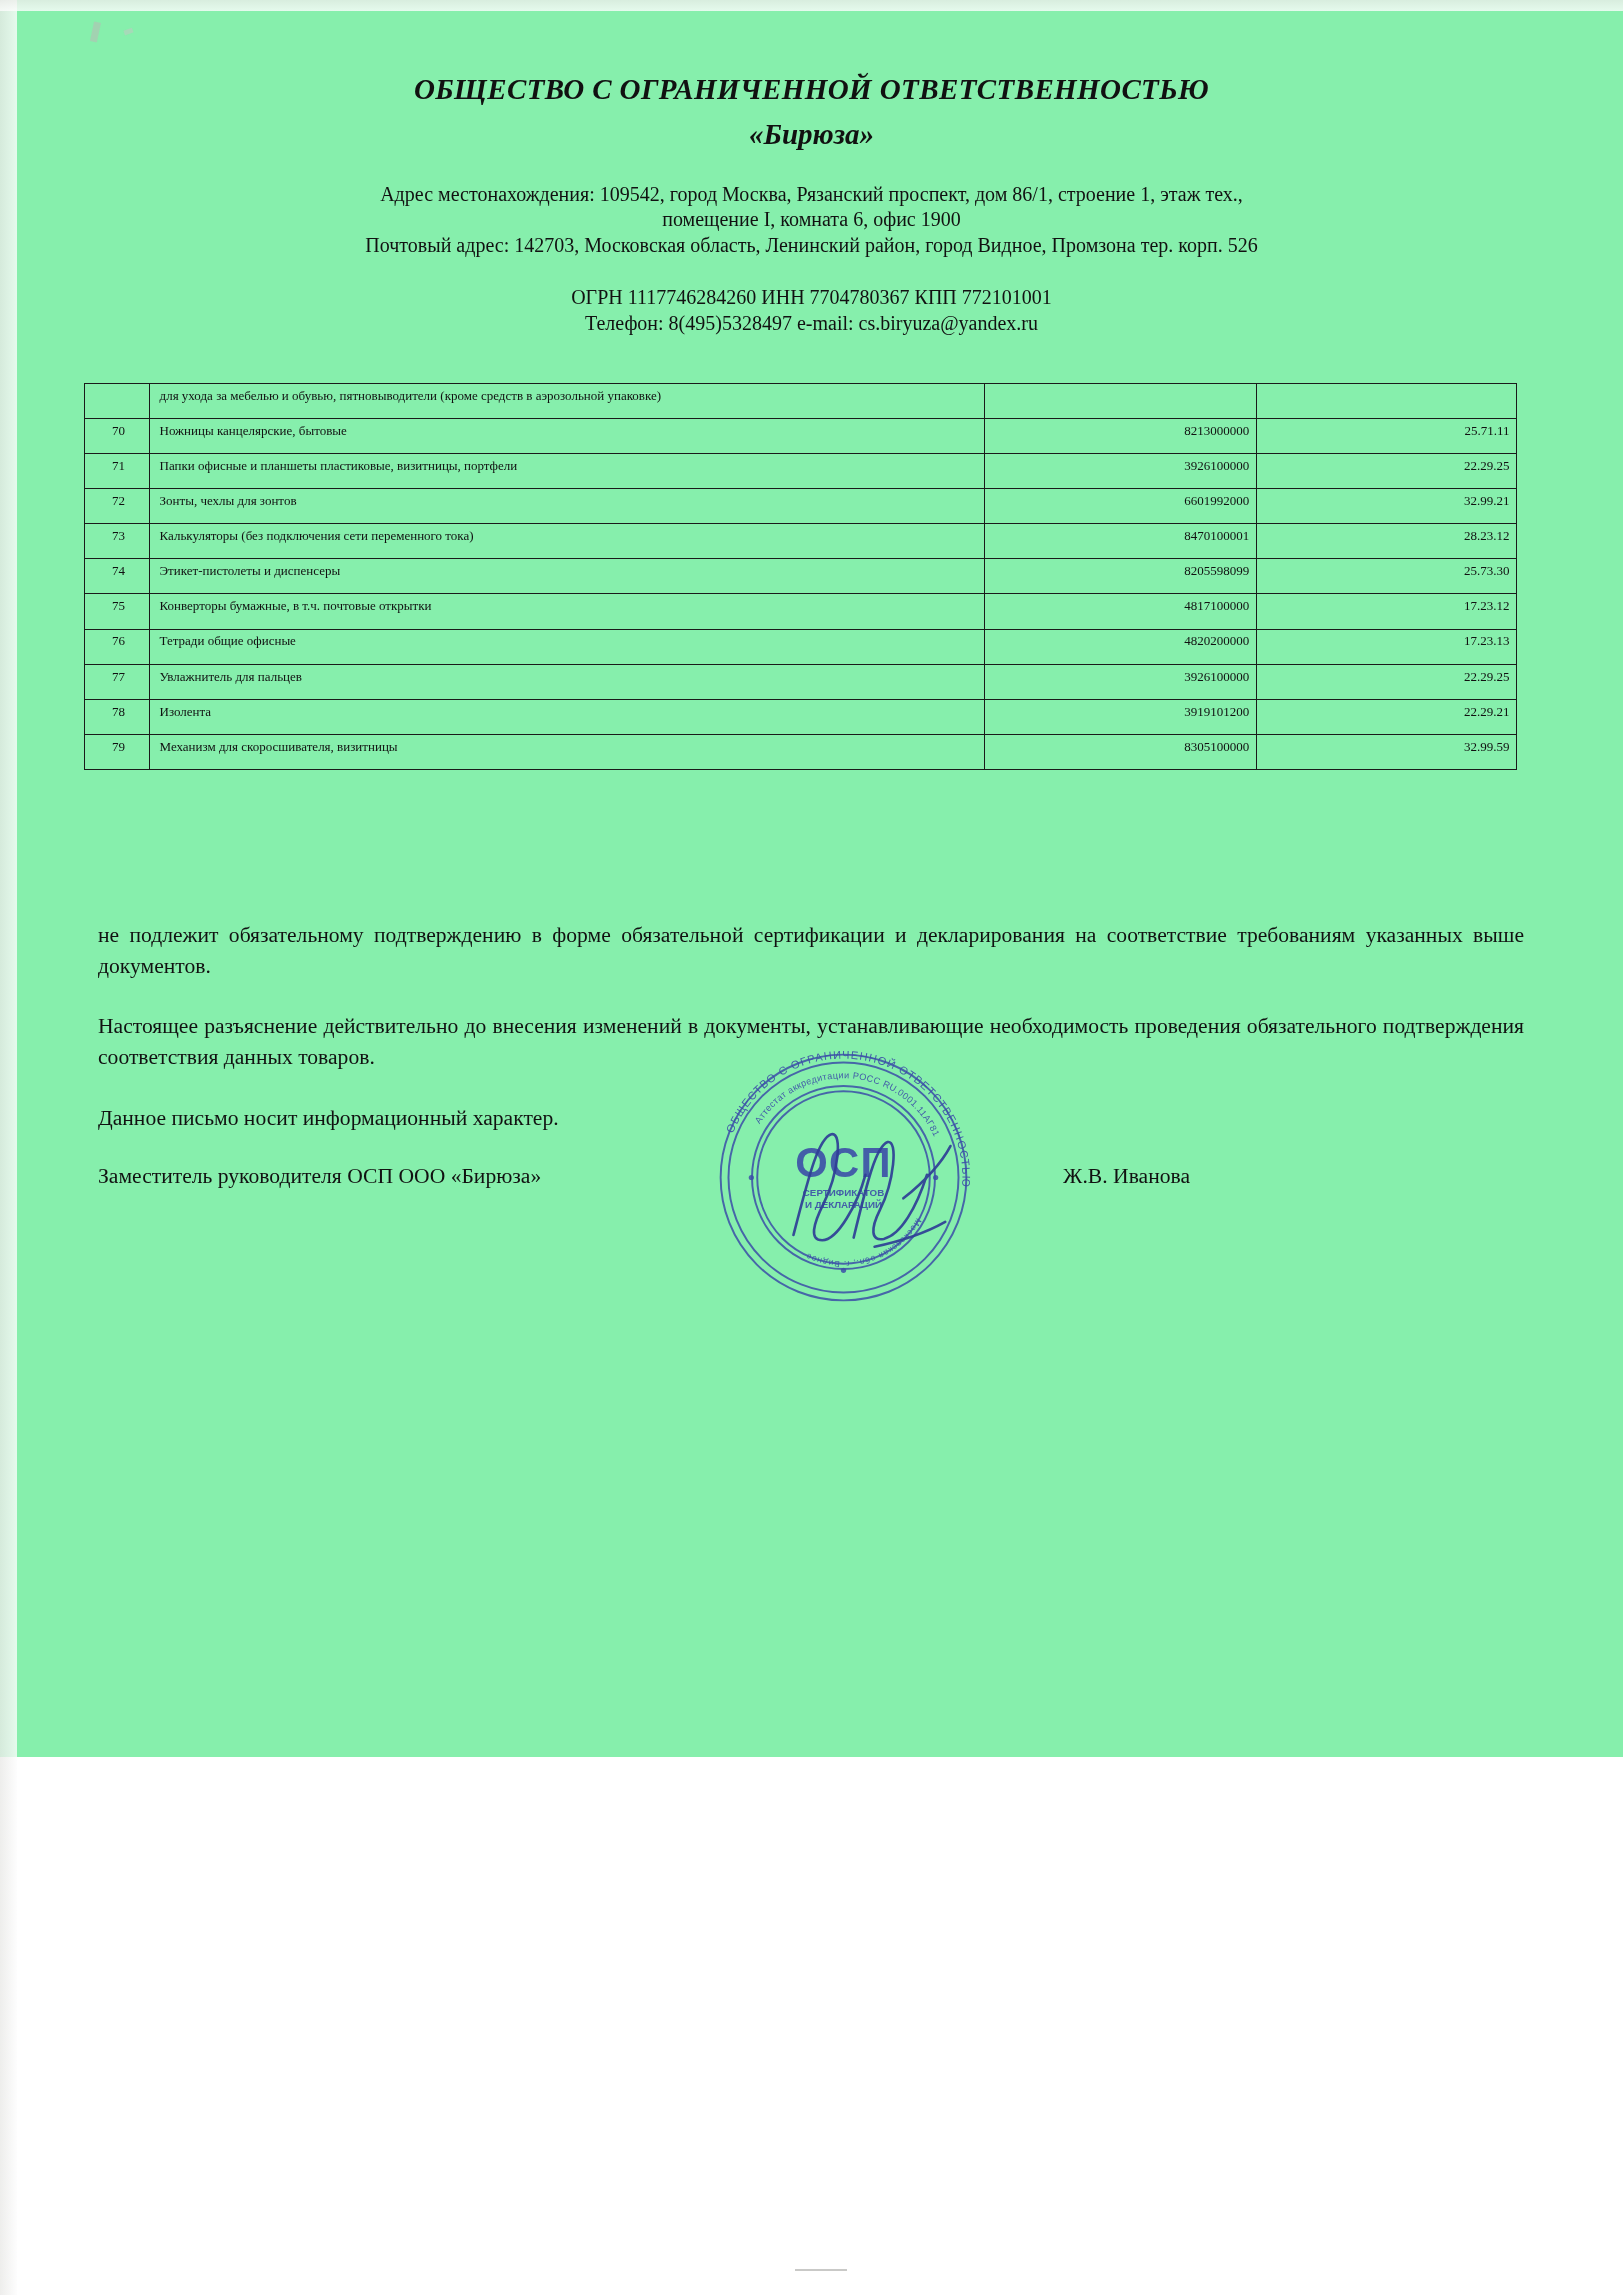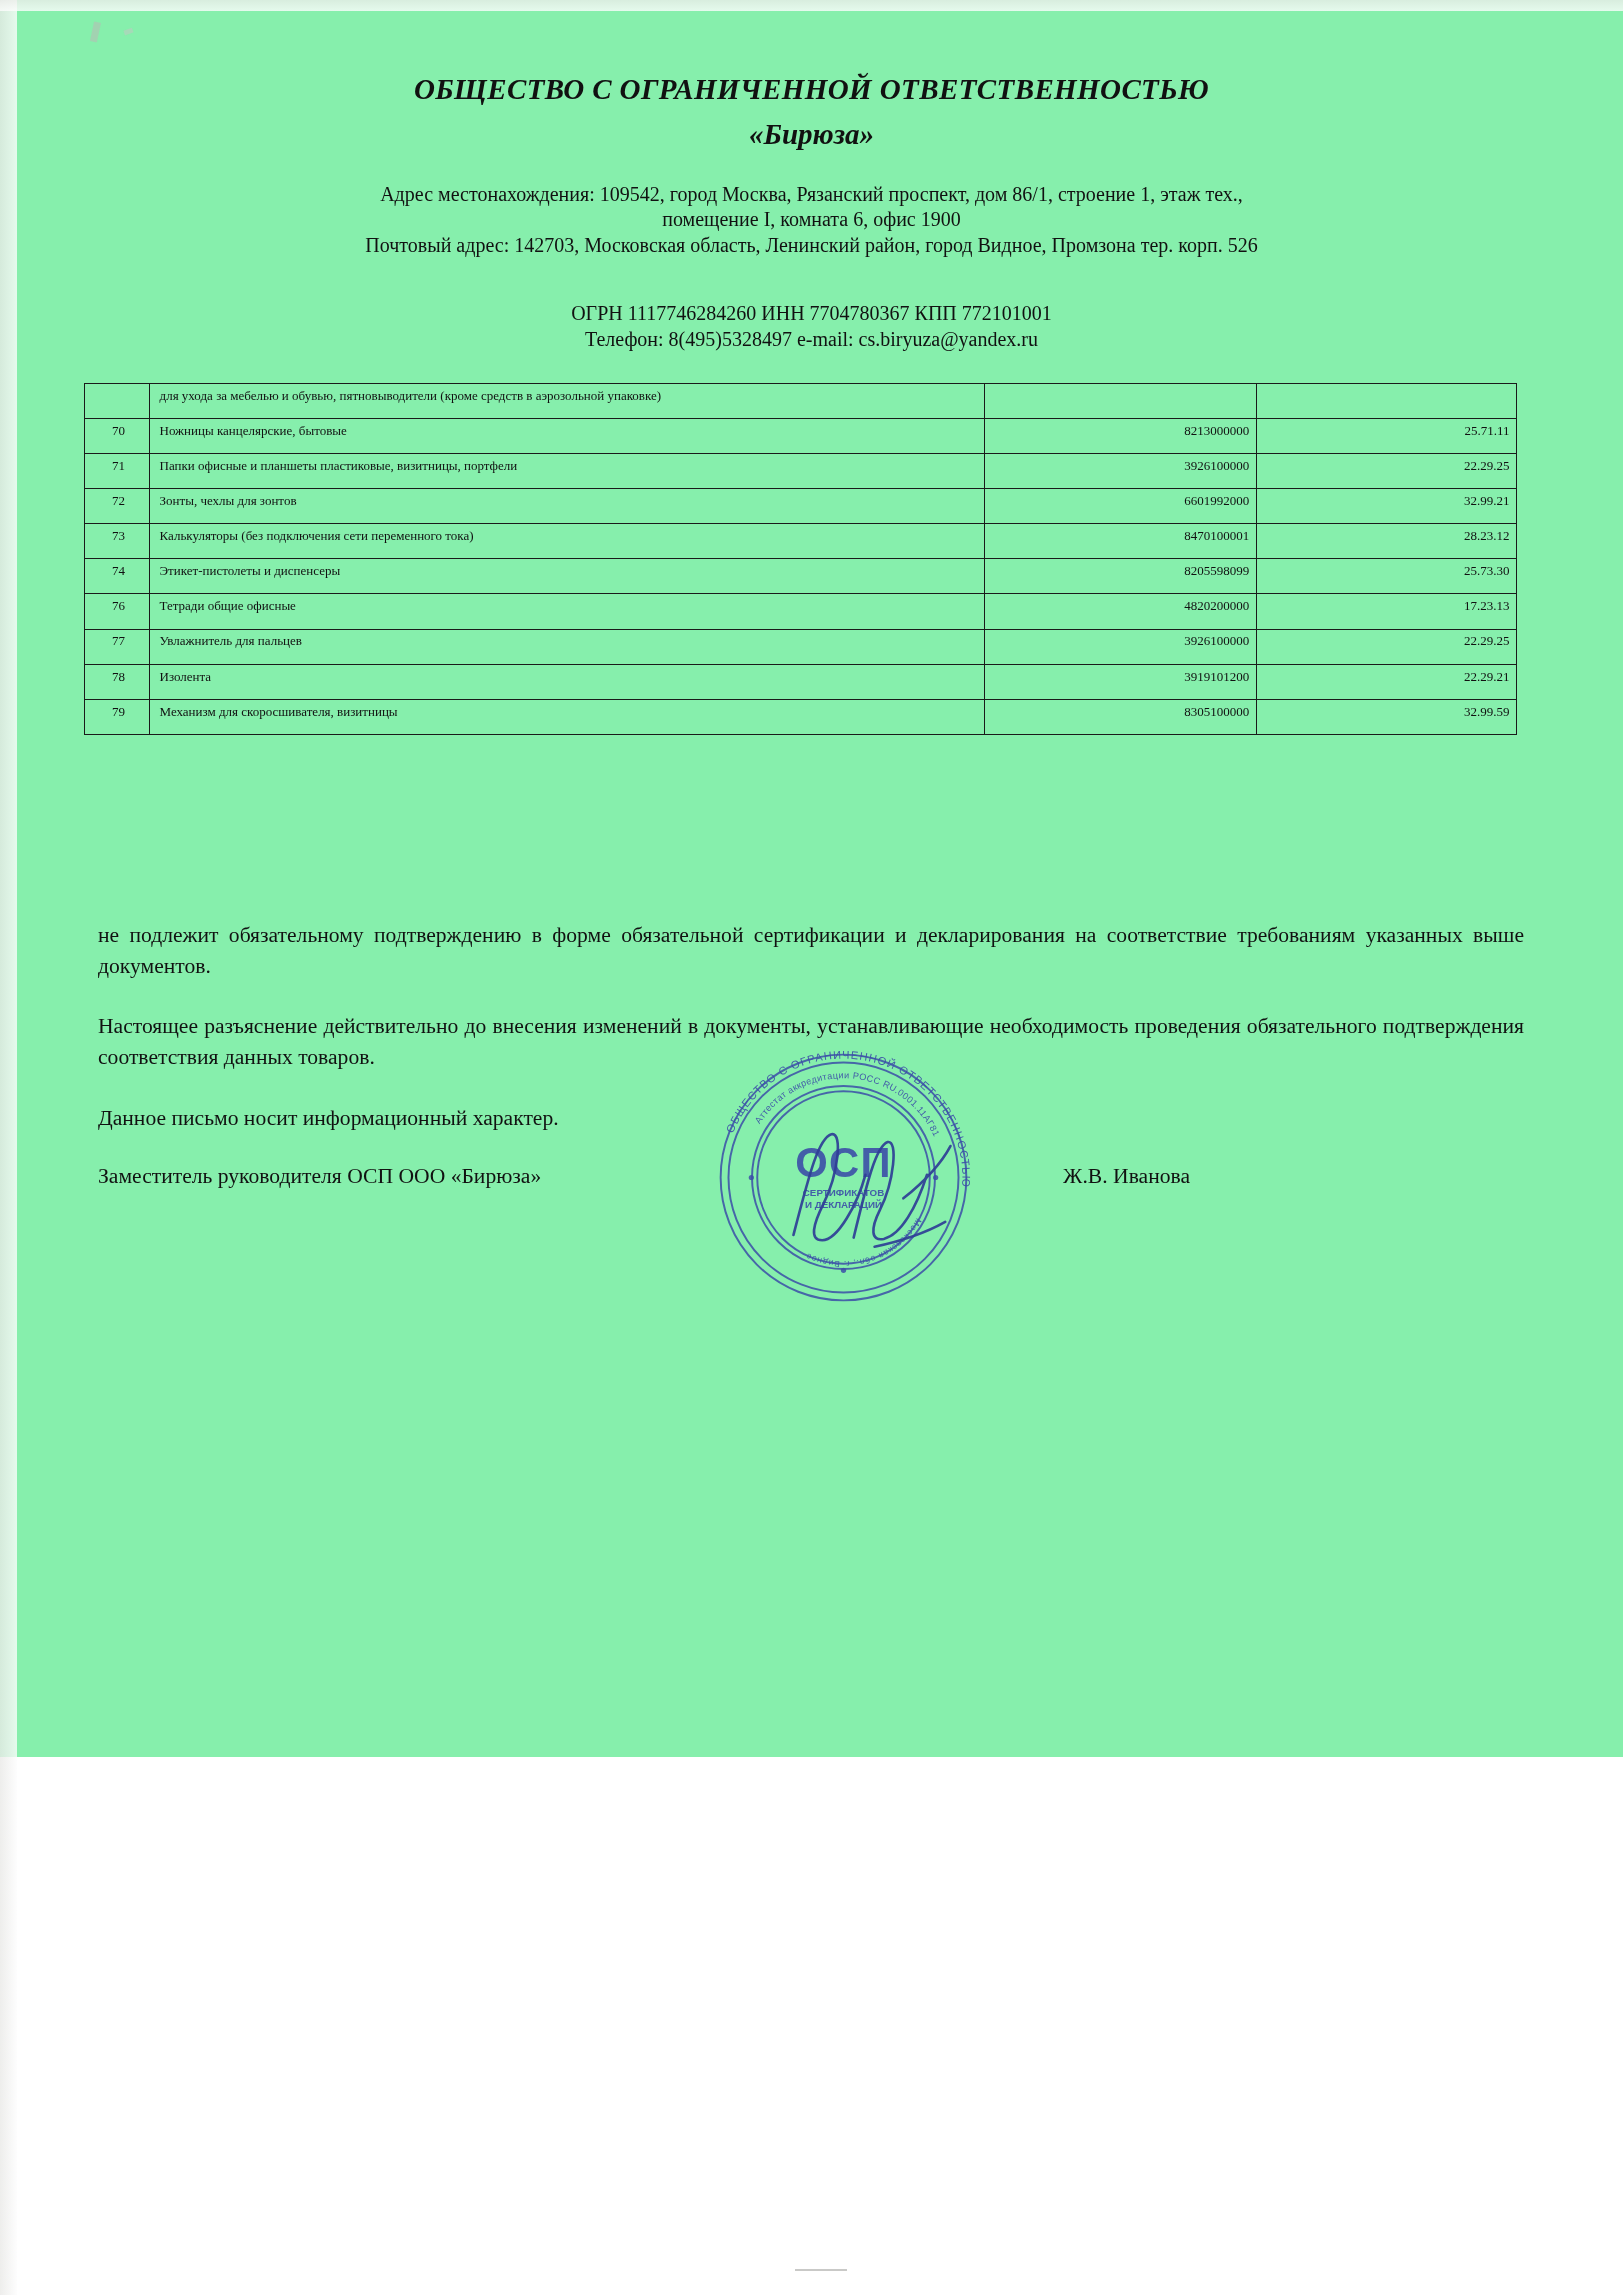--- a/index.html
+++ b/index.html
@@ -75,21 +75,21 @@
   }
   .addr-block {
     margin-top: 31px;
     font-size: 20px;
     line-height: 1.28;
   }
   .addr-line {
     display: block;
   }
   .reg-block {
-    margin-top: 41px;
+    margin-top: 25px;
     font-size: 20px;
     line-height: 1.3;
   }
 
   
   .tbl-wrap {
     position: absolute;
     left: 84px;
     top: 383px;
     width: 1433px;
@@ -247,20 +247,26 @@
           <td class="c-num">73</td>
           <td class="c-name">Калькуляторы (без подключения сети переменного тока)</td>
           <td class="c-code left-pad">8470100001</td>
           <td class="c-okpd left-pad">28.23.12</td>
         </tr>
         <tr>
           <td class="c-num">74</td>
           <td class="c-name">Этикет-пистолеты и диспенсеры</td>
           <td class="c-code left-pad">8205598099</td>
           <td class="c-okpd left-pad">25.73.30</td>
+        </tr>
+        <tr>
+          <td class="c-num">75</td>
+          <td class="c-name">Конверторы бумажные, в т.ч. почтовые открытки</td>
+          <td class="c-code left-pad">4817100000</td>
+          <td class="c-okpd left-pad">17.23.12</td>
         </tr>
         <tr>
           <td class="c-num">76</td>
           <td class="c-name">Тетради общие офисные</td>
           <td class="c-code left-pad">4820200000</td>
           <td class="c-okpd left-pad">17.23.13</td>
         </tr>
         <tr>
           <td class="c-num">77</td>
           <td class="c-name">Увлажнитель для пальцев</td>

